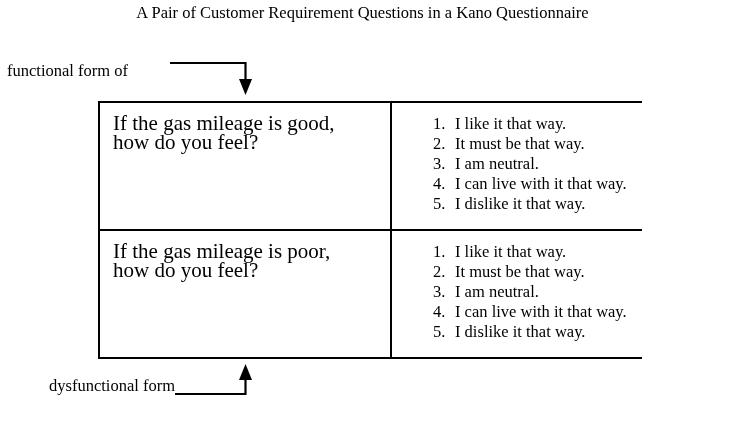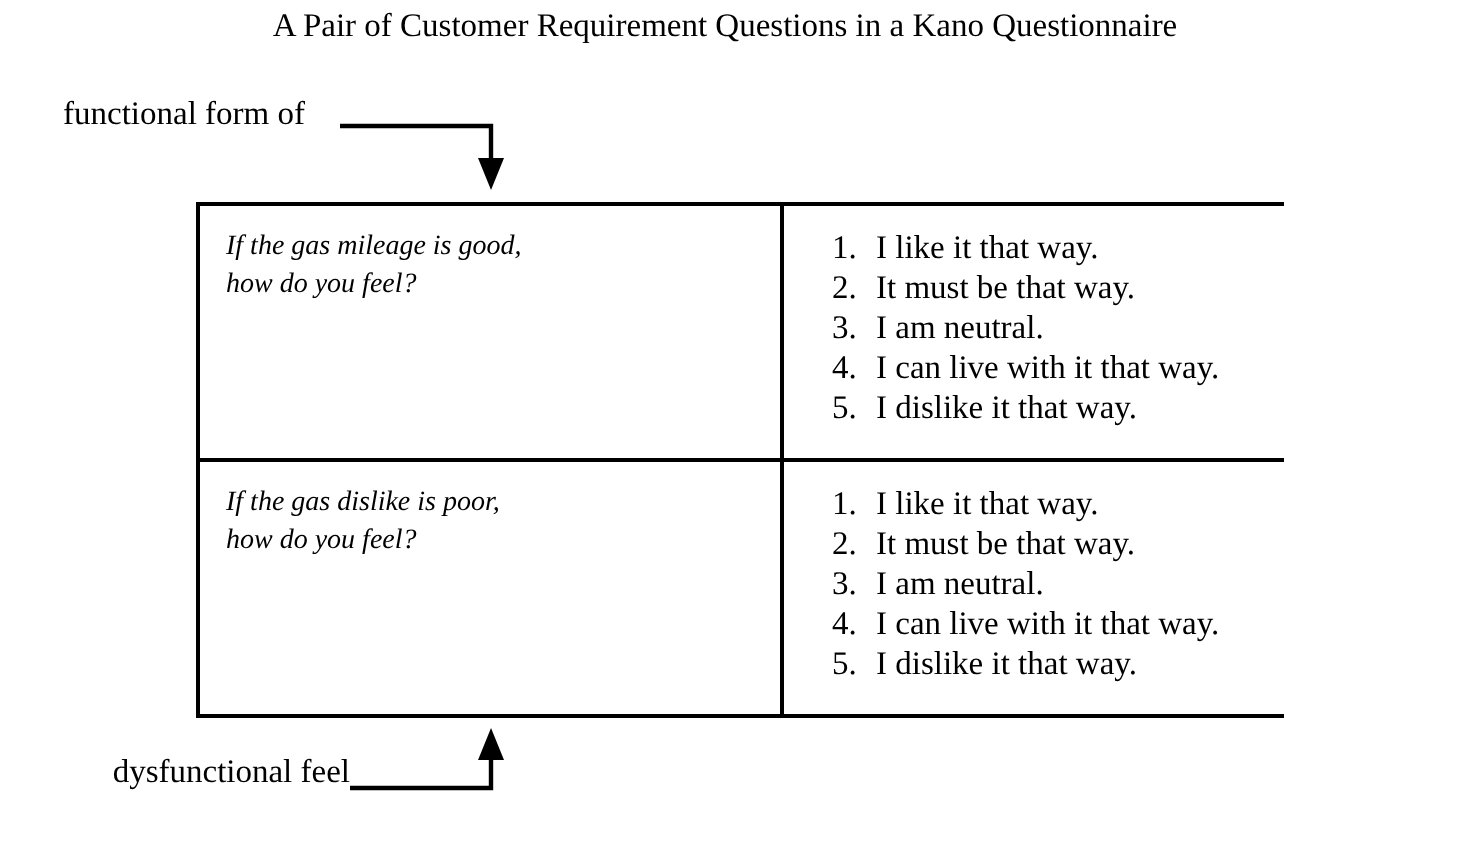--- a/index.html
+++ b/index.html
@@ -33,22 +33,22 @@
 
   
   .callout-label {
     position: absolute;
     font-size: 16.5px;
     line-height: 19px;
     white-space: nowrap;
   }
   #functional-label {
     left: 7px;
-    top: 47px;
-    text-align: center;
+    top: 61px;
+    text-align: left;
     width: 170px;
   }
   #dysfunctional-label {
     left: 3px;
     top: 376px;
     text-align: right;
     width: 172px;
   }
   .callout-label .line-1 { display: block; }
   .callout-label .line-2 { display: block; }
@@ -76,38 +76,37 @@
   }
   #kano-table td {
     border: 2px solid #000000;
     vertical-align: top;
     padding: 0;
   }
   .col-question { width: 290px; }
   .col-answers  { width: 324px; }
 
   .question-text {
-    font-size: 14px;
+    font-size: 21px;
     line-height: 19px;
     padding: 11px 0 0 13px;
     white-space: nowrap;
-    font-style: italic;
   }
   .question-text .q-line { display: block; }
 
   .answer-list {
     list-style: none;
     margin: 0;
     padding: 11px 0 0 0;
     font-size: 16.5px;
     line-height: 20px;
   }
   .answer-list li {
     display: block;
-    padding-left: 24px;
+    padding-left: 41px;
     white-space: nowrap;
   }
   .answer-list li .ans-num {
     display: inline-block;
     width: 22px;
   }
   .answer-list li .ans-text {
     display: inline;
   }
 </style>
@@ -116,21 +115,21 @@
 
 <div id="figure">
 
   <div id="figure-title">A Pair of Customer Requirement Questions in a Kano Questionnaire</div>
 
   <div id="functional-label" class="callout-label">
     <span class="line-1">functional form of</span>
   </div>
 
   <div id="dysfunctional-label" class="callout-label">
-    <span class="line-1">dysfunctional feel</span>
+    <span class="line-1">dysfunctional form</span>
   </div>
 
   <svg id="leaders" viewBox="0 0 734 424">
 
     <g>
       <path d="M 170 63 L 245.5 63 L 245.5 83" fill="none" stroke="#000000" stroke-width="2.2"></path>
       <polygon points="245.5,95 239,79 252,79" fill="#000000"></polygon>
     </g>
 
     <g>
@@ -164,21 +163,21 @@
             </li>
             <li>
               <span class="ans-num">5.</span><span class="ans-text">I dislike it that way.</span>
             </li>
           </ul>
         </td>
       </tr>
       <tr>
         <td class="col-question">
           <div class="question-text">
-            <span class="q-line">If the gas dislike is poor,</span>
+            <span class="q-line">If the gas mileage is poor,</span>
             <span class="q-line">how do you feel?</span>
           </div>
         </td>
         <td class="col-answers">
           <ul class="answer-list">
             <li>
               <span class="ans-num">1.</span><span class="ans-text">I like it that way.</span>
             </li>
             <li>
               <span class="ans-num">2.</span><span class="ans-text">It must be that way.</span>

